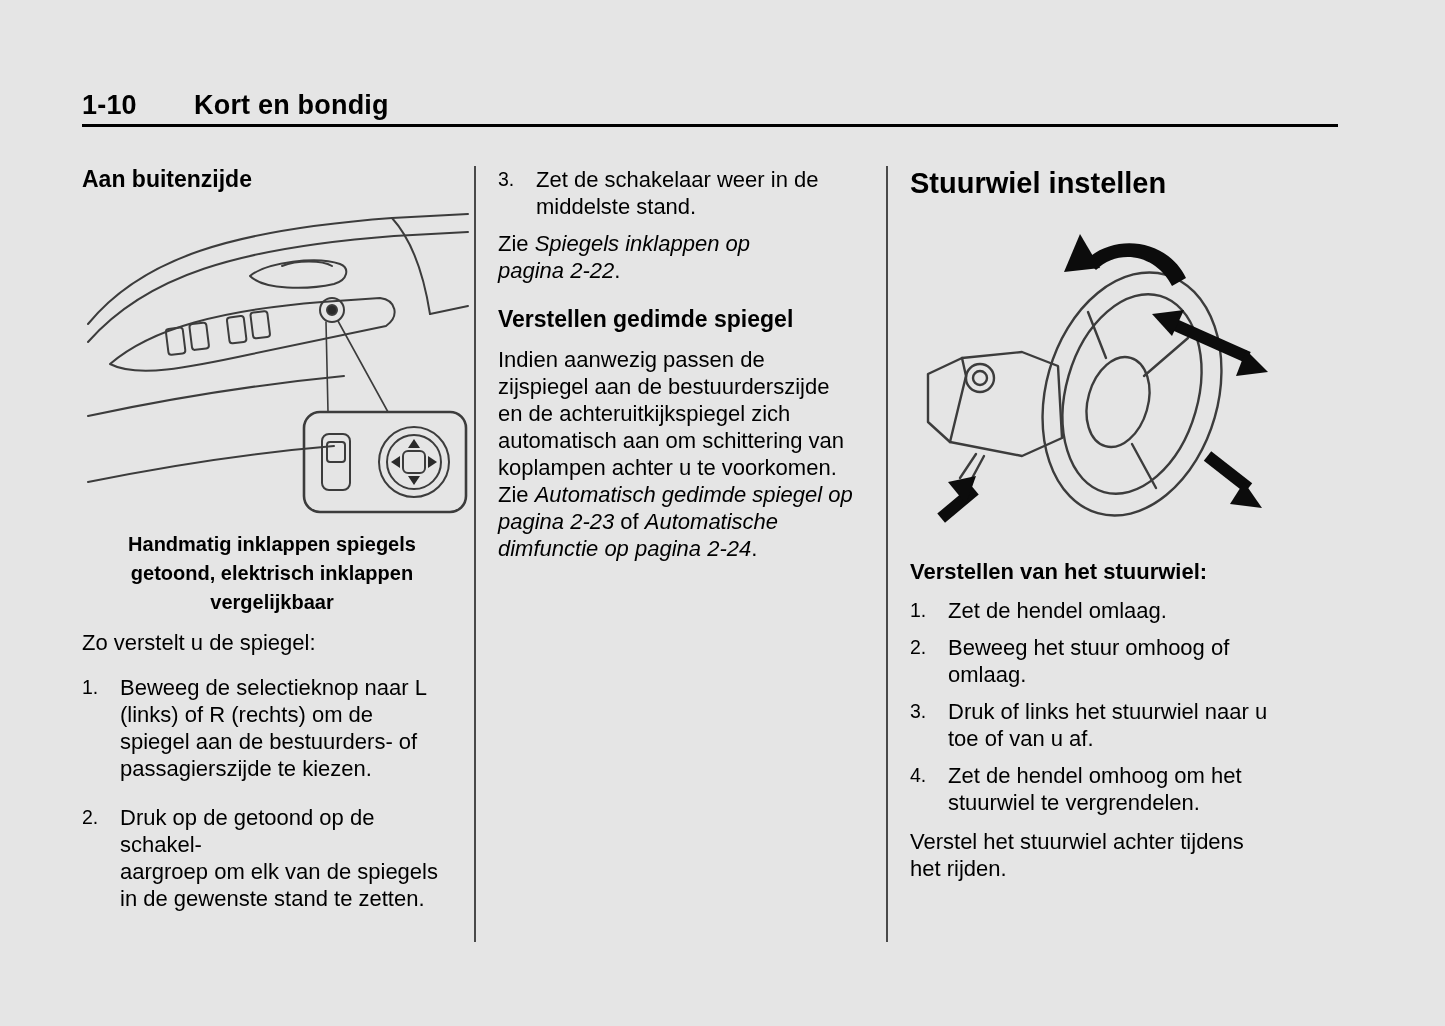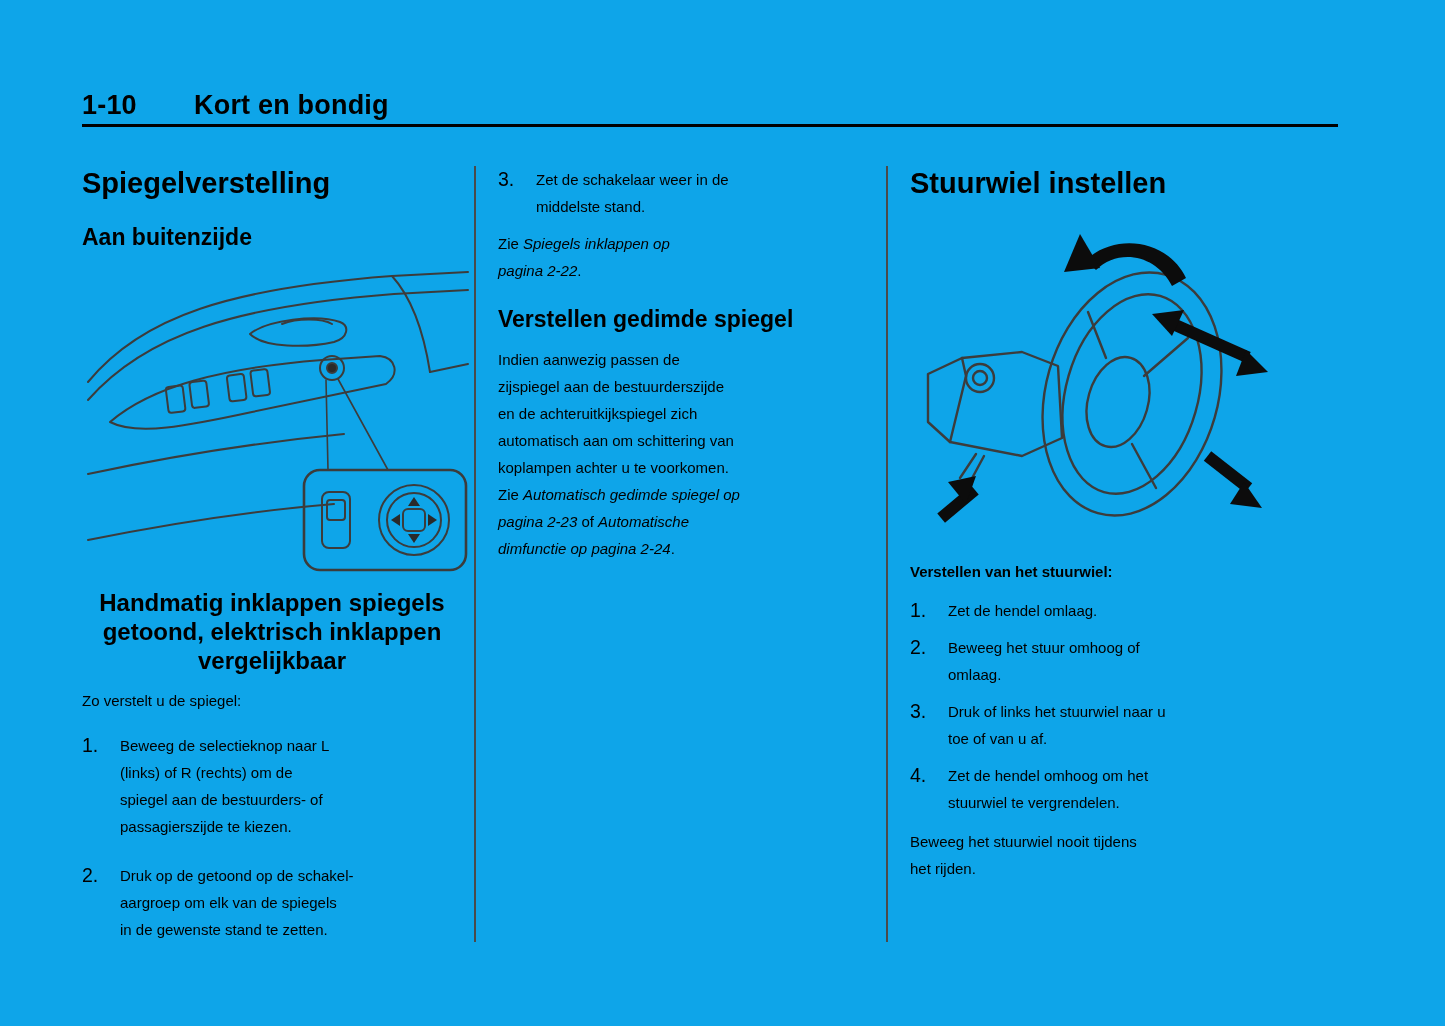--- a/index.html
+++ b/index.html
@@ -1,21 +1,21 @@
 <!DOCTYPE html>
 <html><head>
 <meta charset="utf-8">
 <style>
   * { box-sizing: border-box; margin: 0; padding: 0; }
   html, body { background: #ffffff; }
   .page {
     position: relative;
     width: 1445px;
     height: 1026px;
-    background: #0ea5e9;
+    background: #e5e5e5;
     font-family: "Liberation Sans", sans-serif;
     color: #000;
     overflow: hidden;
   }
   .header-row {
     position: absolute;
     top: 90px;
     left: 82px;
     font-weight: bold;
     font-size: 27px;
@@ -38,27 +38,27 @@
     display: flex;
     align-items: flex-start;
   }
   .vdiv { width: 2px; background: #4a4a4a; height: 776px; flex: none; }
   .col-1 { width: 392px; flex: none; padding-right: 12px; }
   .col-2 { width: 410px; flex: none; padding-left: 22px; padding-right: 28px; }
   .col-3 { width: 450px; flex: none; padding-left: 22px; padding-right: 10px; }
 
   h1.sec { font-size: 29px; font-weight: bold; margin: 2px 0 24px 0; line-height: 1.1; }
   h2.sub { font-size: 23px; font-weight: bold; margin: 0 0 14px 0; line-height: 1.15; }
-  .body-txt { font-size: 15px; line-height: 27px; }
+  .body-txt { font-size: 22px; line-height: 27px; }
   .pre { white-space: pre-line; }
   .figure { margin: 0 0 6px 0; }
   .caption {
     font-weight: bold;
     text-align: center;
-    font-size: 24px;
+    font-size: 20px;
     line-height: 29px;
     margin: 8px 0 12px 0;
     white-space: pre-line;
   }
   .intro { margin: 0 0 18px 0; }
   .step { display: flex; margin-bottom: 22px; }
   .step .num { flex: none; width: 38px; font-size: 19.5px; line-height: 27px; }
   .step .txt { flex: 1; }
   .steps-tight .step { margin-bottom: 10px; }
   .ref-para { margin: 0 0 22px 0; }
@@ -73,21 +73,20 @@
 <div class="page">
 
   <div class="header-row">
     <span class="page-num">1-10</span><span>Kort en bondig</span>
   </div>
   <div class="rule"></div>
 
   <div class="columns">
 
     <section class="col-1">
-      <h1 class="sec">Spiegelverstelling</h1>
       <h2 class="sub">Aan buitenzijde</h2>
 
       <div class="figure">
         <svg width="390" height="312" viewBox="0 0 390 312">
           <g fill="none" stroke="#3c3c3c" stroke-width="2" stroke-linecap="round" stroke-linejoin="round">
             <path d="M6 118 C 60 52, 150 24, 310 12 L 386 8"></path>
             <path d="M6 136 C 64 70, 155 42, 312 30 L 386 26"></path>
             <path d="M310 12 C 330 34, 342 70, 348 108"></path>
             <path d="M348 108 L 386 100"></path>
             <path d="M168 70 C 185 56, 235 50, 258 58 C 268 62, 266 74, 252 78 C 225 84, 182 84, 168 70 Z"></path>
@@ -217,18 +216,18 @@
           <span class="txt body-txt pre">Druk of links het stuurwiel naar u
 toe of van u af.</span>
         </div>
         <div class="step">
           <span class="num body-txt">4.</span>
           <span class="txt body-txt pre">Zet de hendel omhoog om het
 stuurwiel te vergrendelen.</span>
         </div>
       </div>
 
-      <p class="body-txt pre outro">Beweeg het stuurwiel nooit tijdens
+      <p class="body-txt pre outro">Verstel het stuurwiel achter tijdens
 het rijden.</p>
     </section>
 
   </div>
 </div>
 
 </body></html>

